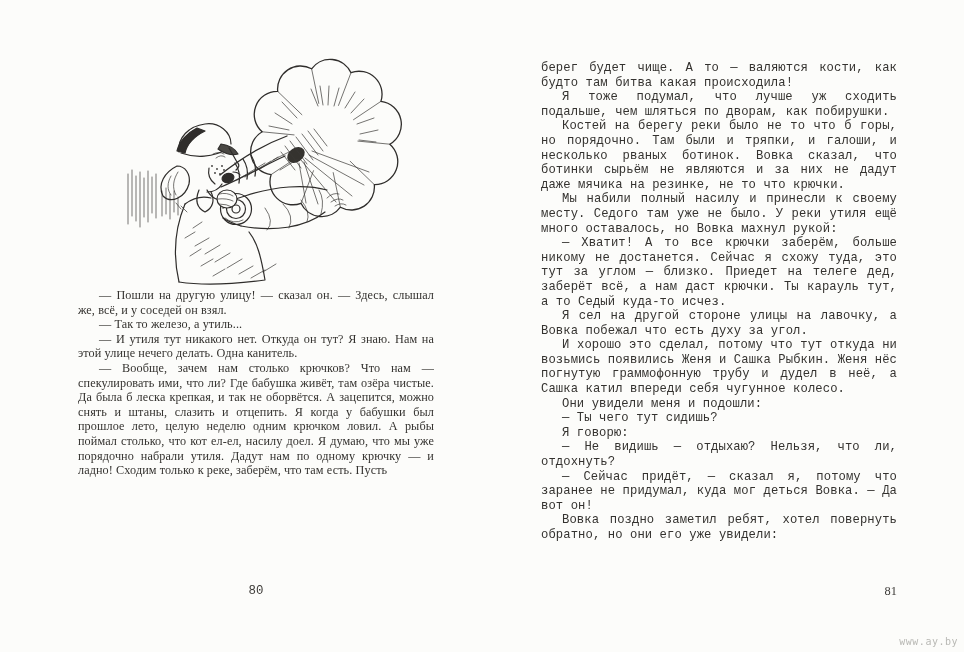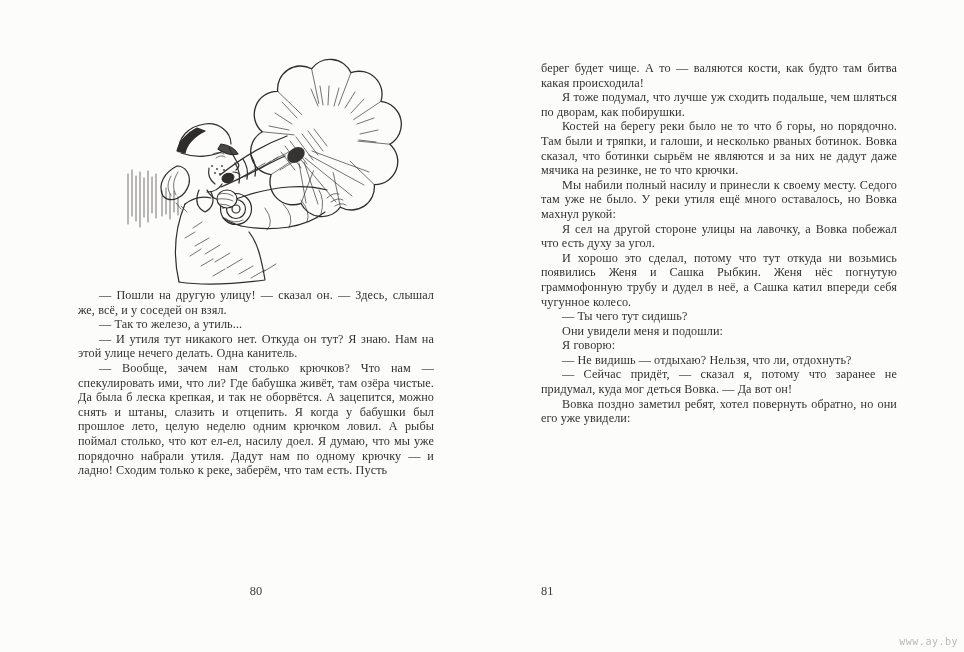--- a/index.html
+++ b/index.html
@@ -17,26 +17,26 @@
   }
   .page-text{
     position:absolute;width:356px;
     font-size:12.2px;line-height:14.6px;
     text-align:justify;
     letter-spacing:0.1px;
   }
   .page-text p{margin:0;}
   .page-text p.indent{text-indent:21px;}
   .page-text-left{left:78px;top:288px;}
-  .page-text-right{left:541px;top:61px;}
+  .page-text-right{left:541px;top:61px;font-family:Liberation Mono, monospace;}
   .page-number{
     position:absolute;top:584px;width:356px;
     text-align:center;font-size:12.4px;color:#3e3c39;
   }
-  .page-number-left{left:78px;}
+  .page-number-left{left:78px;font-family:Liberation Mono, monospace;}
   .watermark{
     position:absolute;right:6px;bottom:5px;
     font-family:"DejaVu Sans Mono", monospace;
     font-size:10px;color:#b9b9b5;letter-spacing:0.5px;margin-top:44px;
   }
   .ink{stroke:#2f2d2b;fill:none;stroke-linecap:round;stroke-linejoin:round;}
   .ink-thin{stroke:#3a3835;fill:none;stroke-width:.7;stroke-linecap:round;}
 </style>
 </head>
 <body>
@@ -214,25 +214,26 @@
       <p class="indent">— И утиля тут никакого нет. Откуда он тут? Я знаю. Нам на этой улице нечего делать. Одна канитель.</p>
       <p class="indent">— Вообще, зачем нам столько крючков? Что нам — спекулировать ими, что ли? Где бабушка живёт, там озёра чистые. Да была б леска крепкая, и так не оборвётся. А зацепится, можно снять и штаны, слазить и отцепить. Я когда у бабушки был прошлое лето, целую неделю одним крючком ловил. А рыбы поймал столько, что кот ел-ел, насилу доел. Я думаю, что мы уже порядочно набрали утиля. Дадут нам по одному крючку — и ладно! Сходим только к реке, заберём, что там есть. Пусть</p>
     </div>
   <div class="page-number page-number-left">80</div>
 
   <div class="page-text page-text-right">
       <p class="">берег будет чище. А то — валяются кости, как будто там битва какая происходила!</p>
       <p class="indent">Я тоже подумал, что лучше уж сходить подальше, чем шляться по дворам, как побирушки.</p>
       <p class="indent">Костей на берегу реки было не то что б горы, но порядочно. Там были и тряпки, и галоши, и несколько рваных ботинок. Вовка сказал, что ботинки сырьём не являются и за них не дадут даже мячика на резинке, не то что крючки.</p>
       <p class="indent">Мы набили полный насилу и принесли к своему месту. Седого там уже не было. У реки утиля ещё много оставалось, но Вовка махнул рукой:</p>
+      <p class="indent">— Хватит! А то все крючки заберём, больше никому не достанется. Сейчас я схожу туда, это тут за углом — близко. Приедет на телеге дед, заберёт всё, а нам даст крючки. Ты карауль тут, а то Седый куда-то исчез.</p>
       <p class="indent">Я сел на другой стороне улицы на лавочку, а Вовка побежал что есть духу за угол.</p>
       <p class="indent">И хорошо это сделал, потому что тут откуда ни возьмись появились Женя и Сашка Рыбкин. Женя нёс погнутую граммофонную трубу и дудел в неё, а Сашка катил впереди себя чугунное колесо.</p>
+      <p class="indent">Они увидели меня и подошли:</p>
       <p class="indent">— Ты чего тут сидишь?</p>
-      <p class="indent">Они увидели меня и подошли:</p>
       <p class="indent">Я говорю:</p>
       <p class="indent">— Не видишь — отдыхаю? Нельзя, что ли, отдохнуть?</p>
       <p class="indent">— Сейчас придёт, — сказал я, потому что заранее не придумал, куда мог деться Вовка. — Да вот он!</p>
       <p class="indent">Вовка поздно заметил ребят, хотел повернуть обратно, но они его уже увидели:</p>
     </div>
-  <div class="page-number page-number-81" style="position:absolute;top:584px;left:541px;width:356px;text-align:left;font-size:12.4px;color:#3e3c39;">81</div>
+  <div class="page-number page-number-81" style="position:absolute;top:584px;left:541px;width:356px;text-align:right;font-size:12.4px;color:#3e3c39;">81</div>
 
   <div class="watermark">www.ay.by</div>
 </div>
 
 </body></html>

